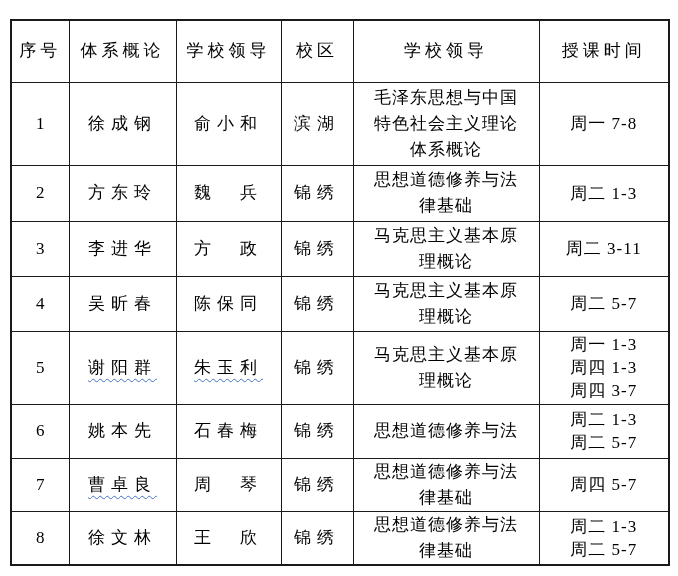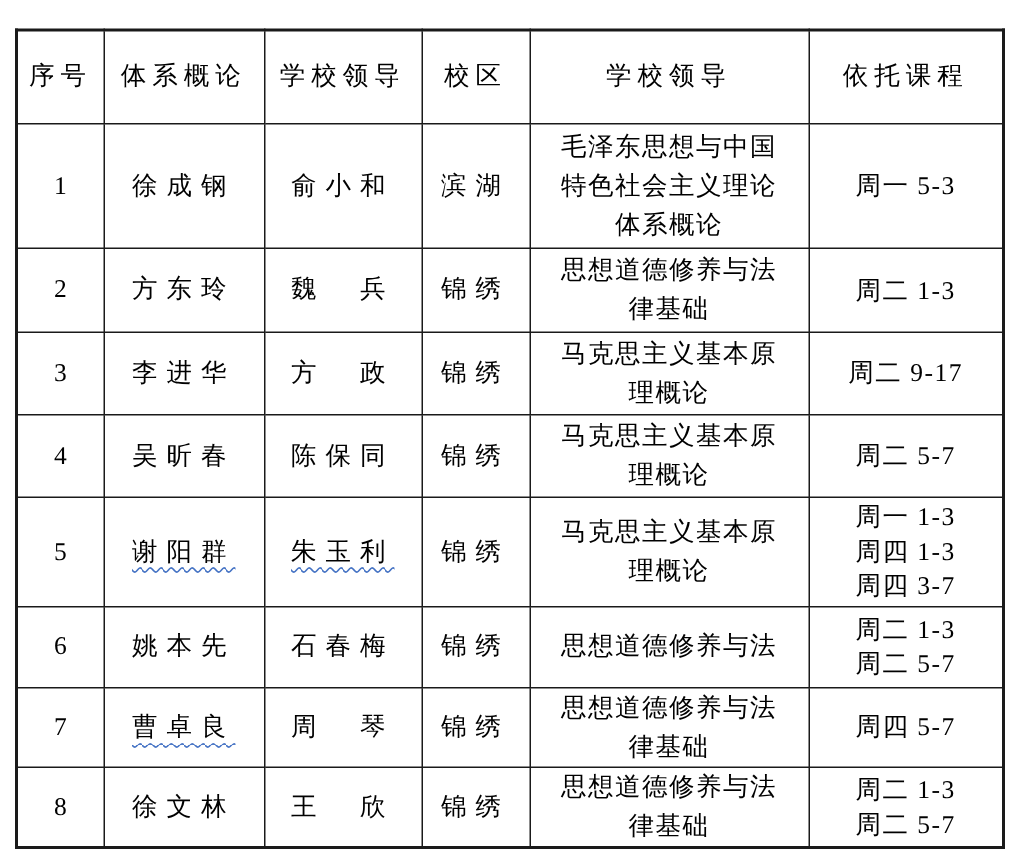--- a/index.html
+++ b/index.html
@@ -65,51 +65,51 @@
         <col style="width:186px">
         <col style="width:130px">
     </colgroup>
     <thead>
       <tr class="rh-h">
         <th>序号</th>
         <th>体系概论</th>
         <th>学校领导</th>
         <th>校区</th>
         <th>学校领导</th>
-        <th>依托课程</th>
+        <th>授课时间</th>
       </tr>
     </thead>
     <tbody>
       <tr class="rh0">
         <td class="c-no">1</td>
         <td class="c-name"><span>徐成钢</span></td>
         <td class="c-name"><span>俞小和</span></td>
         <td class="c-campus">滨湖</td>
         <td class="c-course">毛泽东思想与中国
 特色社会主义理论
 体系概论</td>
-        <td class="c-time">周一 5-3</td>
+        <td class="c-time">周一 7-8</td>
       </tr>
       <tr class="rh1">
         <td class="c-no">2</td>
         <td class="c-name"><span>方东玲</span></td>
         <td class="c-name"><span>魏　兵</span></td>
         <td class="c-campus">锦绣</td>
         <td class="c-course">思想道德修养与法
 律基础</td>
         <td class="c-time">周二 1-3</td>
       </tr>
       <tr class="rh2">
         <td class="c-no">3</td>
         <td class="c-name"><span>李进华</span></td>
         <td class="c-name"><span>方　政</span></td>
         <td class="c-campus">锦绣</td>
         <td class="c-course">马克思主义基本原
 理概论</td>
-        <td class="c-time">周二 9-17</td>
+        <td class="c-time">周二 3-11</td>
       </tr>
       <tr class="rh3">
         <td class="c-no">4</td>
         <td class="c-name"><span>吴昕春</span></td>
         <td class="c-name"><span>陈保同</span></td>
         <td class="c-campus">锦绣</td>
         <td class="c-course">马克思主义基本原
 理概论</td>
         <td class="c-time">周二 5-7</td>
       </tr>

